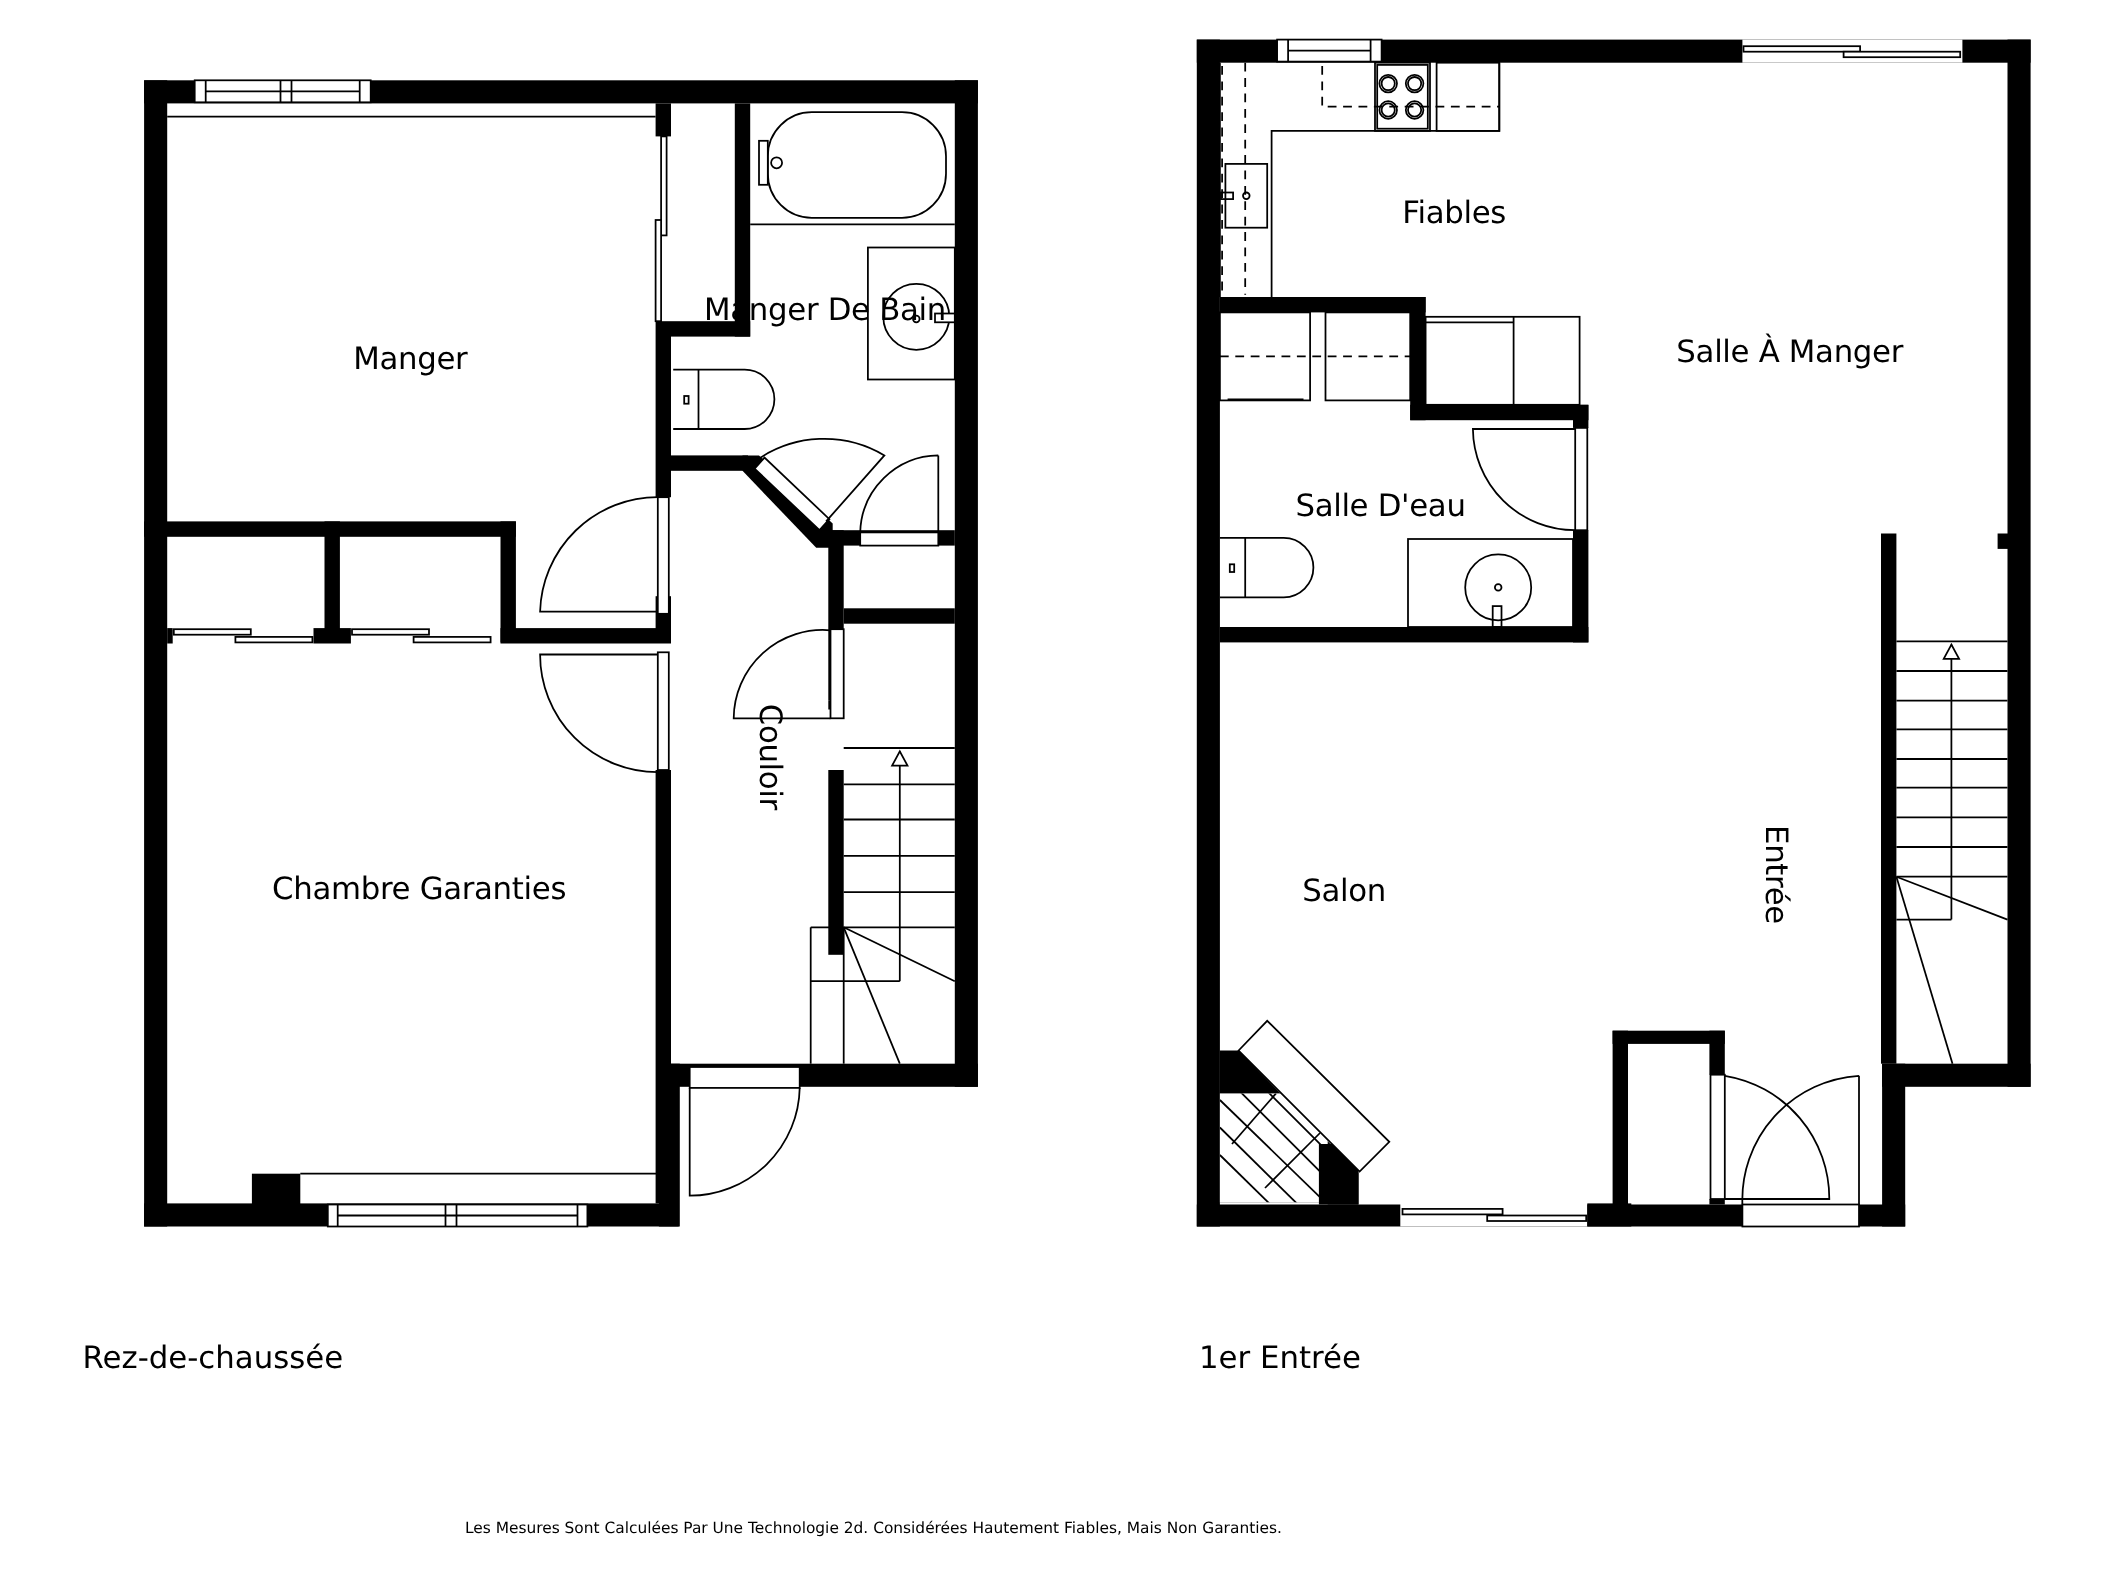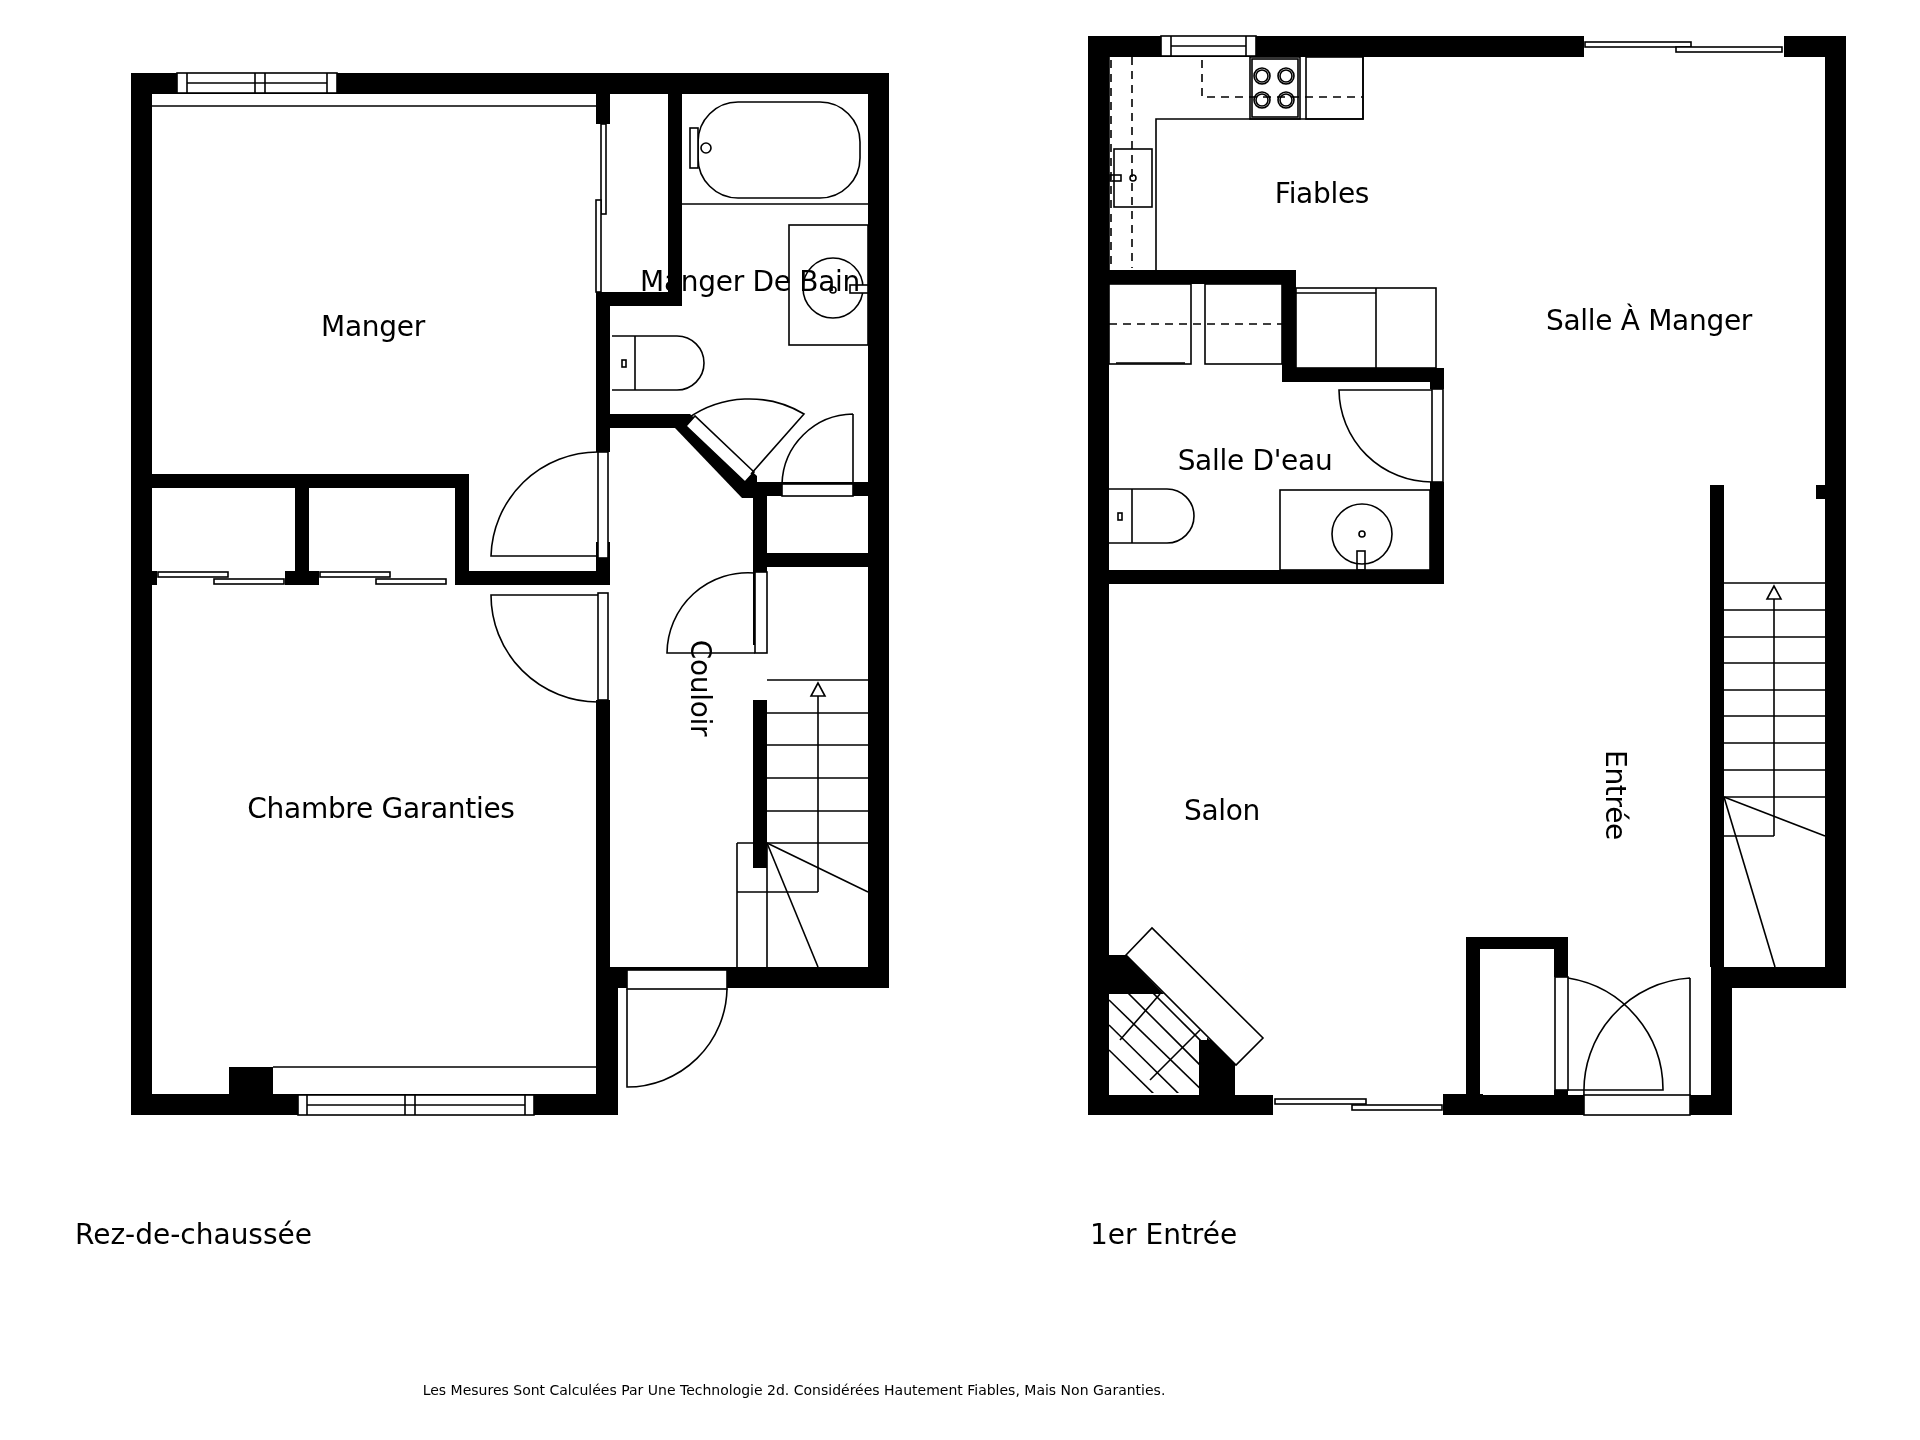--- a/index.html
+++ b/index.html
@@ -280,21 +280,21 @@
     </g>
   </g>
 </svg>
 
 <div class="room" style="left:373px; top:326px;">Manger</div>
 <div class="room" style="left:750px; top:281px;">Manger De Bain</div>
 <div class="room vert" style="left:700px; top:688px;">Couloir</div>
 <div class="room" style="left:381px; top:808px;">Chambre Garanties</div>
 
 <div class="room" style="left:1322px; top:193px;">Fiables</div>
-<div class="room" style="left:1627px; top:320px;margin-left:22px;">Salle À Manger</div>
+<div class="room" style="left:1627px; top:320px;">Salle À Manger</div>
 <div class="room" style="left:1255px; top:460px;">Salle D'eau</div>
 <div class="room" style="left:1222px; top:810px;">Salon</div>
 <div class="room vert" style="left:1615px; top:795px;">Entrée</div>
 
 <div class="floor-label" style="left:75px; top:1218px;">Rez-de-chaussée</div>
 <div class="floor-label" style="left:1090px; top:1218px;">1er Entrée</div>
 
 <div class="footer">Les Mesures Sont Calculées Par Une Technologie 2d. Considérées Hautement Fiables, Mais Non Garanties.</div>
 
 </body></html>

